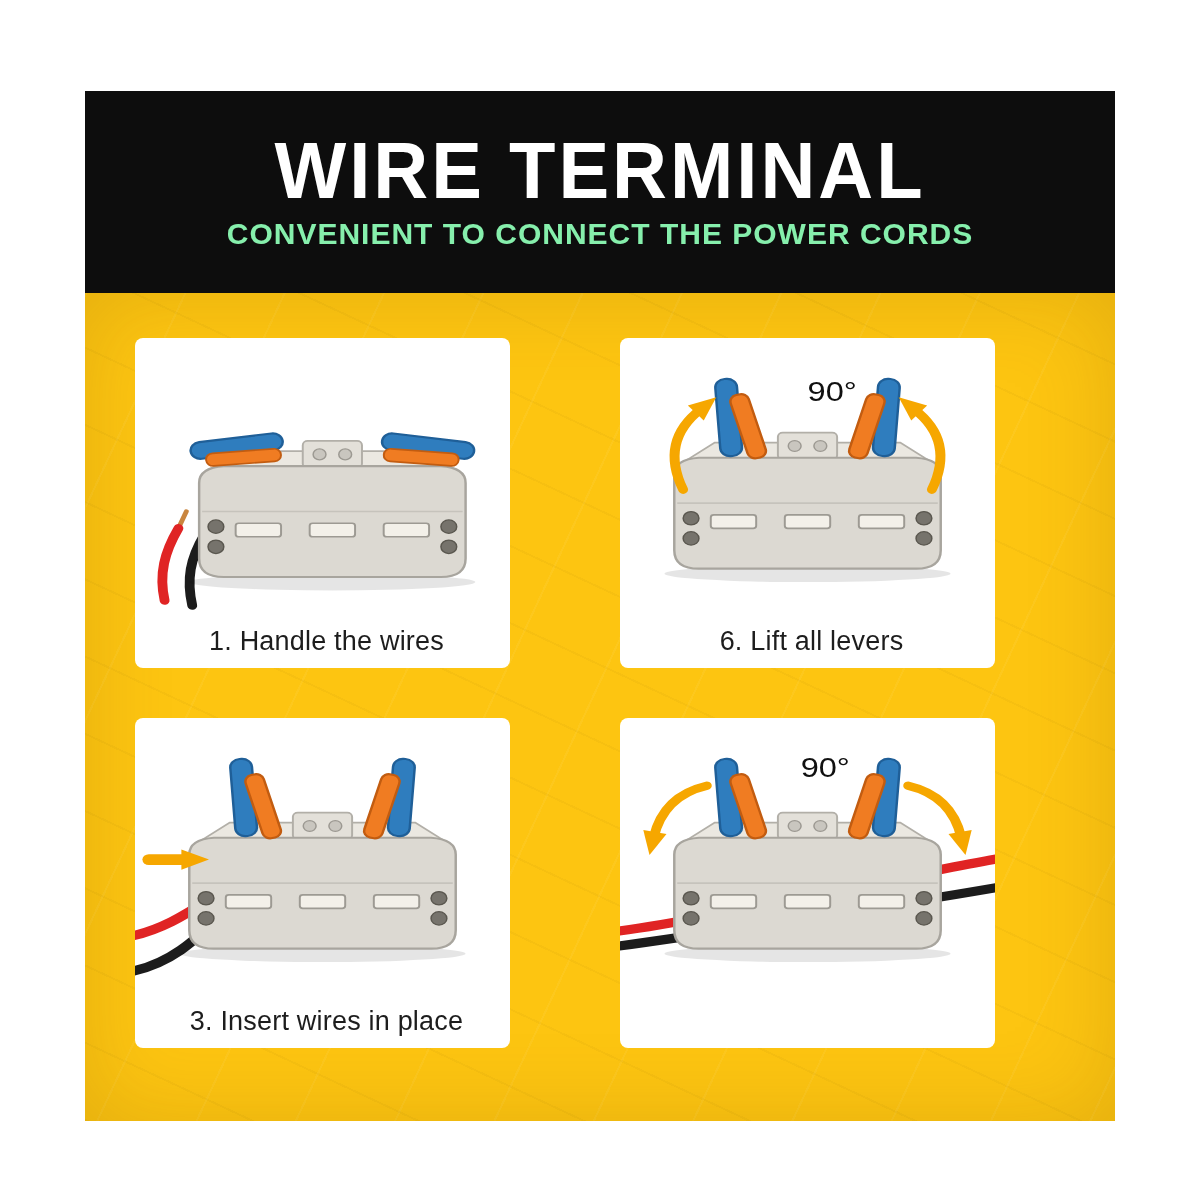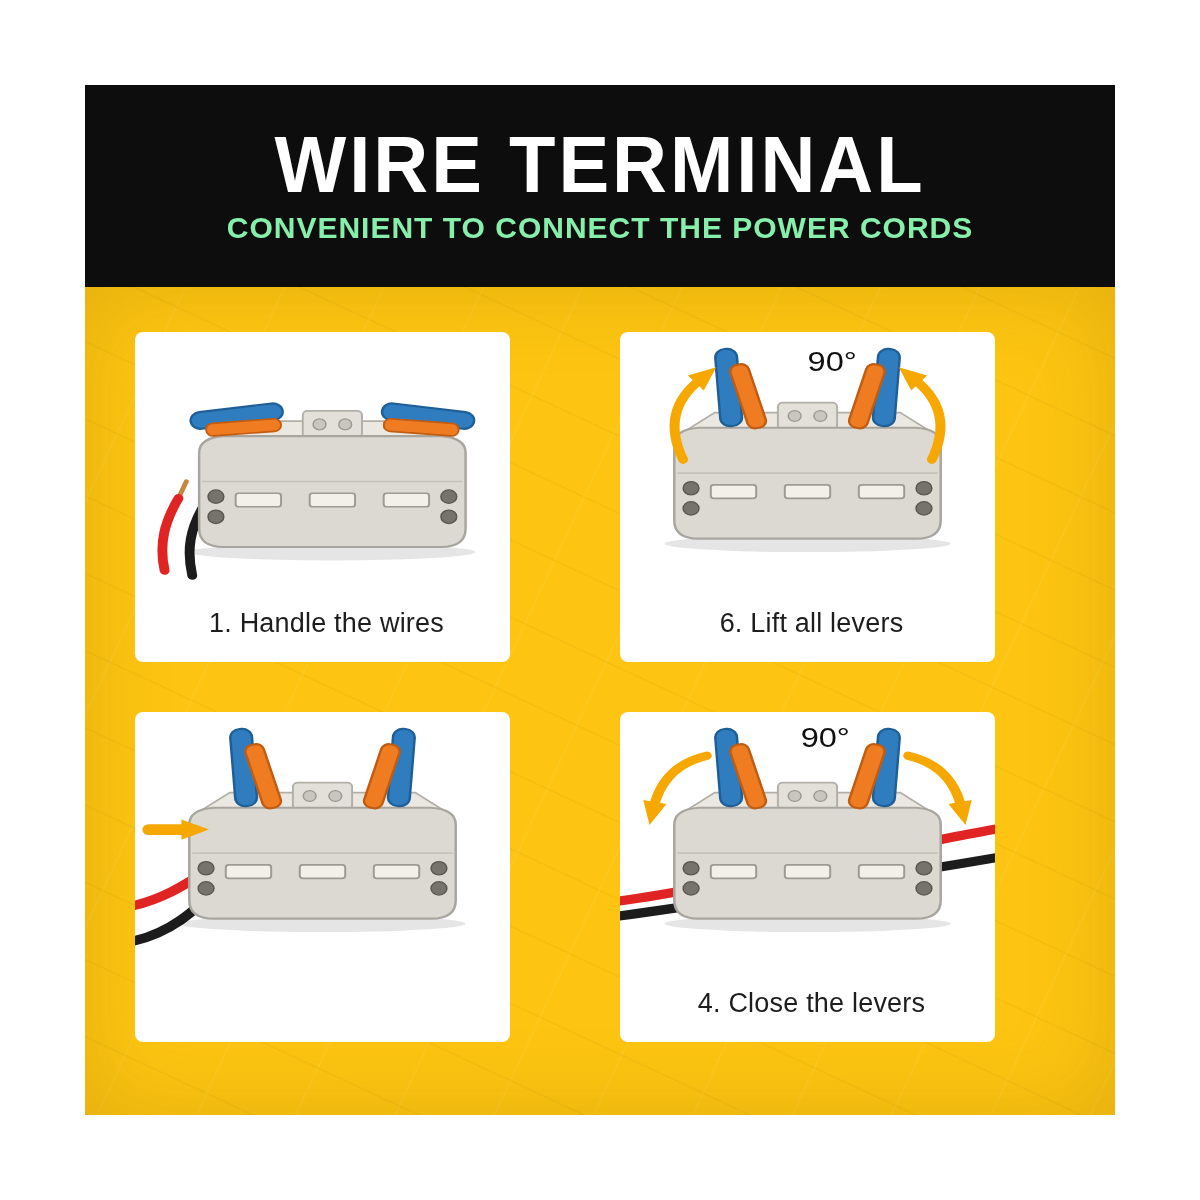--- a/index.html
+++ b/index.html
@@ -3,41 +3,41 @@
 <meta charset="utf-8">
 <style>
   html,body{margin:0;padding:0;}
   body{
     width:1200px;height:1200px;background:#ffffff;position:relative;overflow:hidden;
     font-family:"Liberation Sans", sans-serif;
   }
   .frame{position:absolute;left:85px;top:85px;width:1030px;height:1030px;}
   .header{
     background:#0d0d0d;height:202px;display:flex;flex-direction:column;
-    align-items:center;justify-content:center;gap:8px;
+    align-items:center;justify-content:center;gap:8px;margin-top:6px;
   }
   .title{
     color:#ffffff;font-size:76px;font-weight:900;letter-spacing:3px;line-height:1;
     transform:scaleY(1.05);margin:0;
   }
   .subtitle{
     color:#86efac;font-size:30px;font-weight:700;letter-spacing:1px;margin:0;
   }
   .grid{
     position:relative;height:828px;background:#fdc511;
     background-image:
       repeating-linear-gradient(115deg, rgba(255,255,255,0.05) 0 2px, rgba(255,255,255,0) 2px 90px),
       repeating-linear-gradient(25deg, rgba(90,60,0,0.04) 0 2px, rgba(90,60,0,0) 2px 70px);
     box-shadow: inset 0 0 90px rgba(110,70,0,0.18);
   }
   .panel{
     position:absolute;width:375px;height:330px;background:#ffffff;border-radius:8px;
     display:flex;flex-direction:column;overflow:hidden;
   }
-  .illus{height:252px;}
+  .illus{height:252px;margin-top:24px;}
   .illus svg{width:100%;height:100%;display:block;}
   .caption{
     flex:1;display:flex;align-items:center;justify-content:center;
     font-size:27px;font-weight:500;color:#1d1d1d;letter-spacing:0.2px;margin-left:8px;
   }
   svg text{font-family:"Liberation Sans", sans-serif;}
   .deg{font-size:33px;fill:#101010;}
 </style>
 </head>
 <body>
@@ -142,35 +142,35 @@
             <path d="M-8 232 C 30 224 58 200 88 178" stroke="#e02424" stroke-width="11" fill="none" stroke-linecap="round"></path>
             <path d="M-8 274 C 34 266 62 236 90 202" stroke="#1c1c1c" stroke-width="11" fill="none" stroke-linecap="round"></path>
           </g>
           <g>
             <use href="#conn-body"></use>
             <use href="#levers-up"></use>
           </g>
           <path d="M14 140 L54 140" stroke="#f6a700" stroke-width="13" fill="none" stroke-linecap="round" marker-end="url(#ah)"></path>
         </svg>
       </div>
+      <div class="caption">3. Insert wires in place</div>
     </section>
 
     <section class="panel" style="left:535px;top:425px">
       <div class="illus">
         <svg viewBox="0 0 380 300" preserveAspectRatio="none">
           <g>
             <path d="M-8 226 C 80 214 280 160 388 138" stroke="#e02424" stroke-width="11" fill="none" stroke-linecap="round"></path>
             <path d="M-8 244 C 80 230 290 192 388 172" stroke="#1c1c1c" stroke-width="11" fill="none" stroke-linecap="round"></path>
           </g>
           <g>
             <use href="#conn-body"></use>
             <use href="#levers-up"></use>
           </g>
           <path d="M88 52 Q44 64 34 114" stroke="#f6a700" stroke-width="10" fill="none" stroke-linecap="round" marker-end="url(#ah)"></path>
           <path d="M292 52 Q336 64 346 114" stroke="#f6a700" stroke-width="10" fill="none" stroke-linecap="round" marker-end="url(#ah)"></path>
           <text x="208" y="42" text-anchor="middle" class="deg">90°</text>
         </svg>
       </div>
-      <div class="caption">4. Close the levers</div>
     </section>
 
   </div>
 </div>
 
 </body></html>

